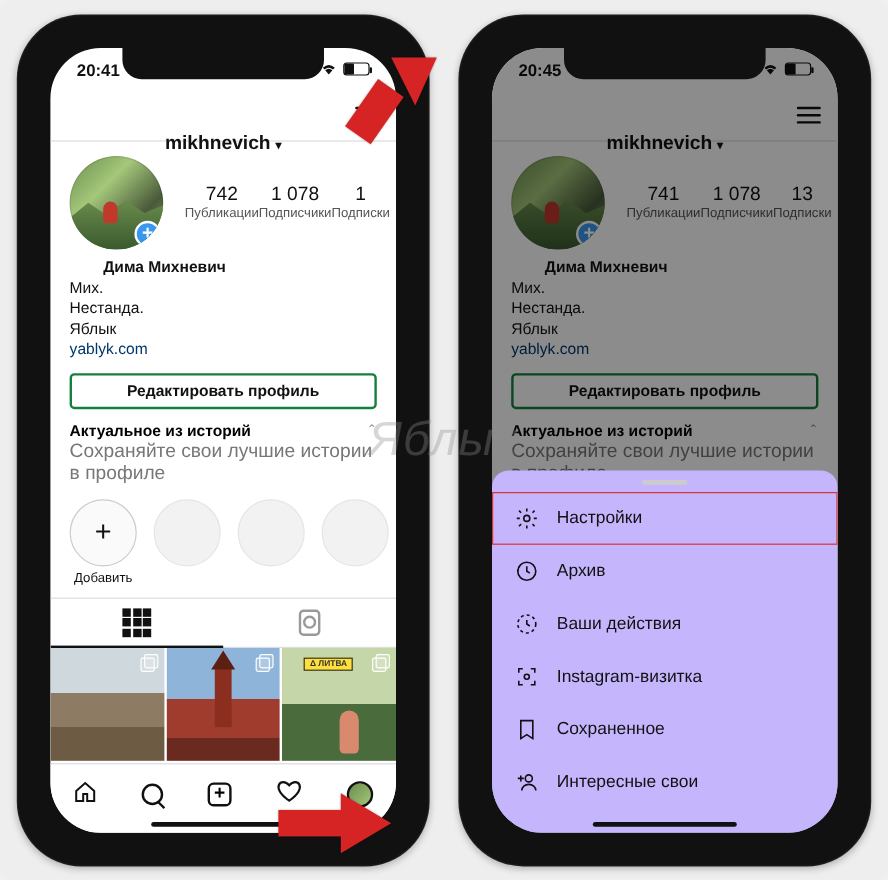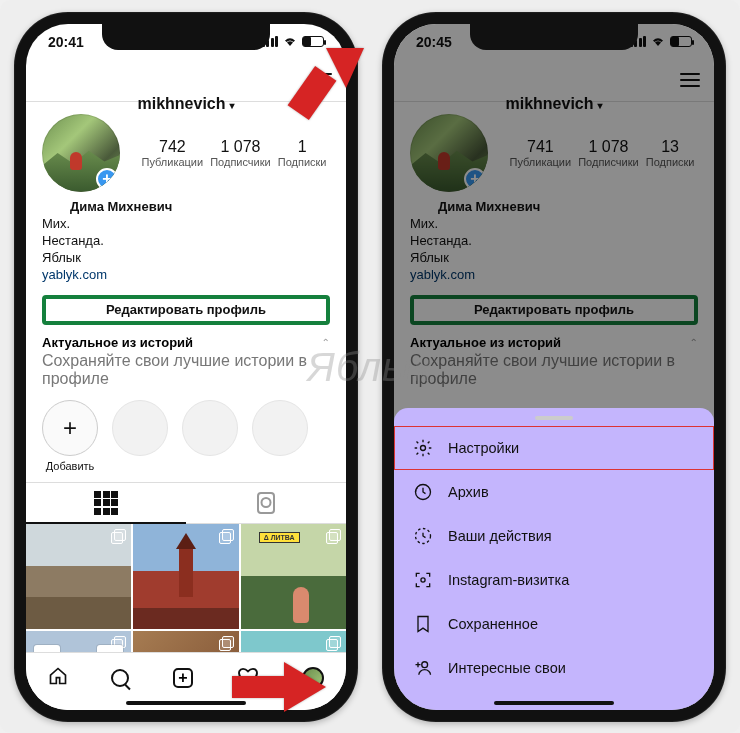--- a/index.html
+++ b/index.html
@@ -21,21 +21,21 @@
     justify-content: space-between;
     align-items: center;
     padding: 10px 14px;
     position: relative;
   }
   .phone {
     width: 344px;
     height: 710px;
     background: #111;
     border-radius: 54px;
-    padding: 12px;
+    padding: 28px;
     box-shadow: 0 2px 6px rgba(0,0,0,0.25), inset 0 0 2px rgba(255,255,255,0.2);
     position: relative;
   }
   .screen {
     width: 100%;
     height: 100%;
     background: #fff;
     border-radius: 42px;
     overflow: hidden;
     position: relative;
@@ -121,21 +121,21 @@
   }
   .stats { display:flex; flex:1; justify-content: space-around; text-align:center; }
   .stat-num { font-weight:400; font-size:16px; color:#111; }
   .stat-lbl { font-size:11px; color:#555; }
   
   .bio { padding:0 16px 8px; font-size:13px; line-height:17px; color:#111;}
   .bio .name { font-weight:600;margin-left:28px;}
   .bio .link { color:#00376b;}
   
   .edit-btn {
-    margin:4px 16px 10px; border:4px solid #15803d; border-radius:4px;
+    margin:4px 16px 10px; border:2px solid #15803d; border-radius:4px;
     height:30px; display:flex; align-items:center; justify-content:center;
     font-size:13px; font-weight:600; color:#111;
   }
   
   .section-head { display:flex; justify-content:space-between; align-items:center; padding:0 16px; }
   .section-head h4 { margin:0; font-size:13px; font-weight:600;}
   .section-sub { font-size:16px; color:#777; padding:2px 16px 8px;}
   .chev-up { font-size:10px; color:#999;}
   
   .hlrow { display:flex; gap:14px; padding:4px 16px 2px; }

